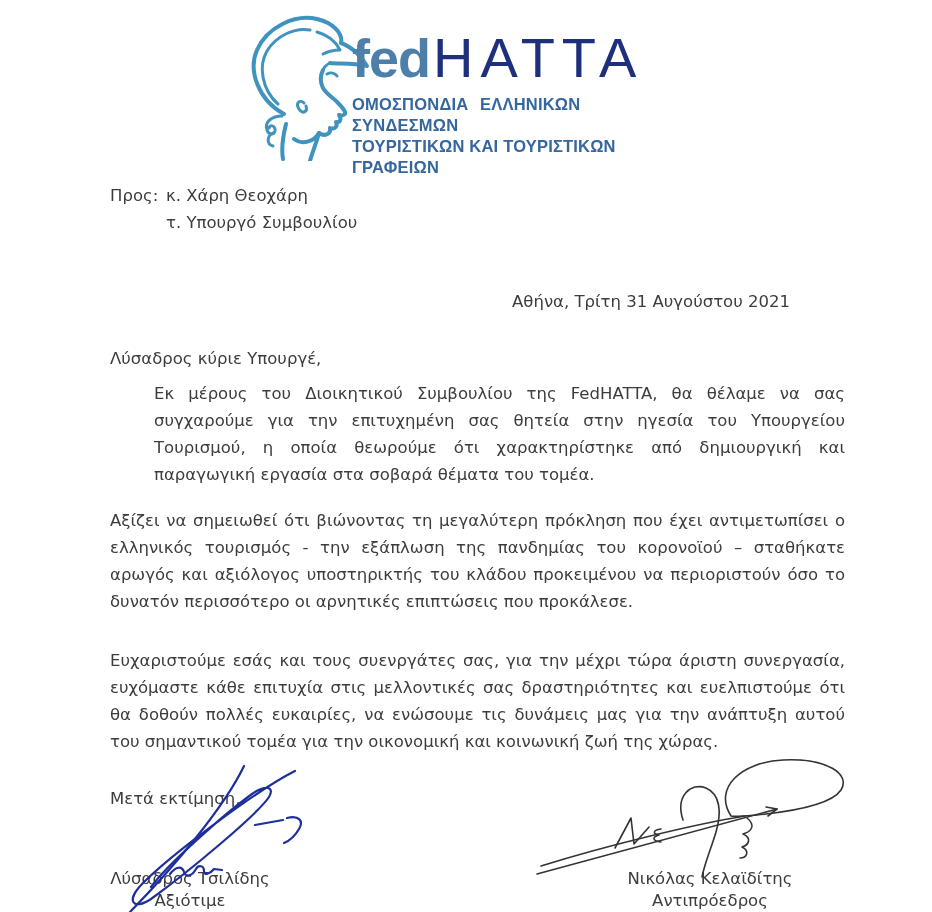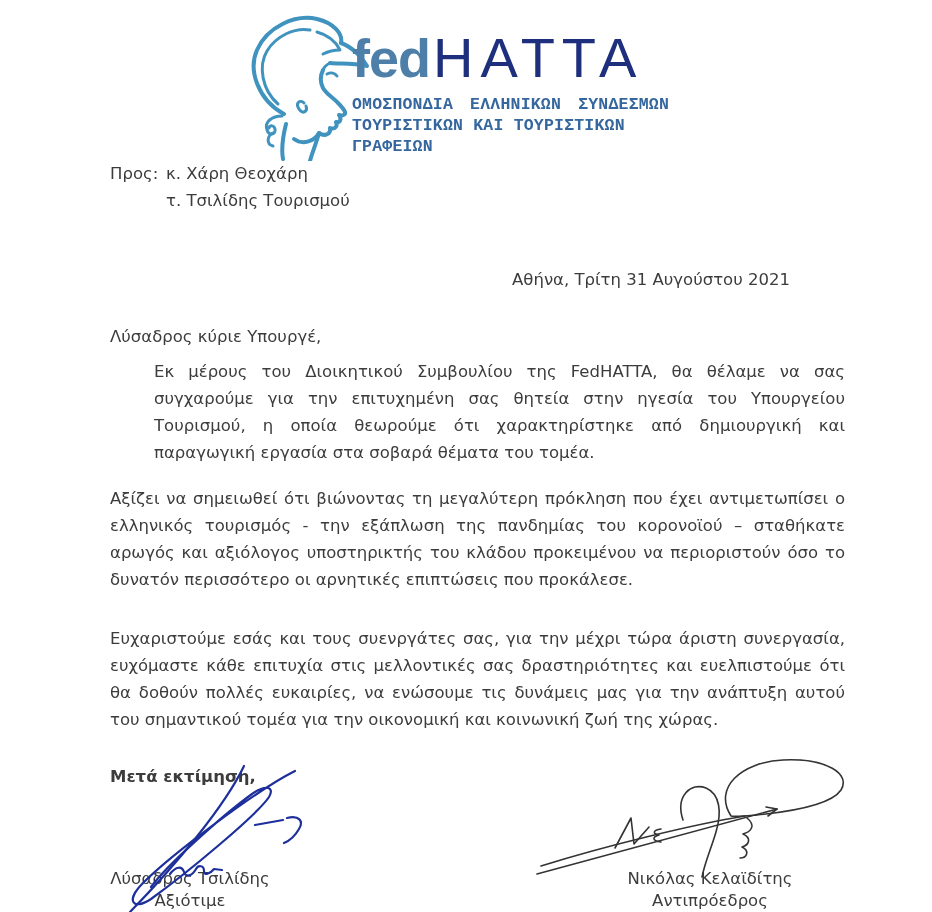--- a/index.html
+++ b/index.html
@@ -13,36 +13,36 @@
   }
   .page { position:relative; width:932px; height:684px; }
 
   
   .athena { position:absolute; left:240px; top:6px; width:130px; height:155px; }
   .logo-text { position:absolute; left:352px; top:30px; width:345px;
     font-family:"Liberation Sans",sans-serif; }
   .wordmark { white-space:nowrap; line-height:1; }
   .wordmark .fed  { font-weight:bold; font-size:54px; color:#4d7fa9; letter-spacing:-1px; }
   .wordmark .hatta{ font-weight:normal; font-size:56px; color:#1e2f7d; letter-spacing:7px; margin-left:3px; }
-  .logo-sub { font-weight:bold; font-size:16.5px; line-height:21px; color:#35679e; letter-spacing:0.2px;font-family:Liberation Mono, monospace; }
+  .logo-sub { font-weight:bold; font-size:16.5px; line-height:21px; color:#35679e; letter-spacing:0.2px; }
   .logo-sub.first { margin-top:8px; word-spacing:7px; }
 
   
   .content { position:absolute; left:110px; top:160px; width:735px;
     font-size:16.5px; line-height:27px; }
-  .recipient { display:flex; }
+  .recipient { display:flex; margin-top:22px; }
   .recipient .label { width:56px; flex:none; }
   .recipient .lines { }
   .date-line { margin-top:52px; text-align:right; padding-right:55px; }
   .salutation { margin-top:30px; }
   p.para { margin:0; text-align:justify; }
   p.p1 { margin-top:8px;margin-left:44px; }
   p.p2 { margin-top:19px; }
   p.p3 { margin-top:32px; }
-  .closing { margin-top:30px;font-weight:bold; }
+  .closing { margin-top:30px; }
 
   
   .sig { position:absolute; z-index:3; }
   .sig-left  { left:115px; top:761px; width:235px; height:151px; }
   .sig-right { left:535px; top:750px; width:330px; height:130px; }
   .signatory { position:absolute; text-align:center; font-size:16.5px; line-height:22px; z-index:2; }
   .signatory.left  { left:60px;  top:868px; width:260px; }
   .signatory.right { left:580px; top:868px; width:260px; }
   .signatory .name { }
   .signatory .role { }
@@ -77,21 +77,21 @@
     </div>
     <div class="logo-sub first">ΟΜΟΣΠΟΝΔΙΑ ΕΛΛΗΝΙΚΩΝ ΣΥΝΔΕΣΜΩΝ</div>
     <div class="logo-sub">ΤΟΥΡΙΣΤΙΚΩΝ ΚΑΙ ΤΟΥΡΙΣΤΙΚΩΝ ΓΡΑΦΕΙΩΝ</div>
   </div>
 
   <div class="content">
     <div class="recipient">
       <span class="label">Προς:</span>
       <span class="lines">
         <div>κ. Χάρη Θεοχάρη</div>
-        <div>τ. Τσιλίδης Τουρισμού</div>
+        <div>τ. Υπουργό Συμβουλίου</div>
       </span>
     </div>
 
     <div class="date-line">Αθήνα, Τρίτη 31 Αυγούστου 2021</div>
 
     <div class="salutation">Λύσαδρος κύριε Υπουργέ,</div>
 
     <p class="para p1">Εκ μέρους του Διοικητικού Συμβουλίου της FedHATTA, θα θέλαμε να σας συγχαρούμε για την επιτυχημένη σας θητεία στην ηγεσία του Υπουργείου Τουρισμού, η οποία θεωρούμε ότι χαρακτηρίστηκε από δημιουργική και παραγωγική εργασία στα σοβαρά θέματα του τομέα.</p>
     <p class="para p2">Αξίζει να σημειωθεί ότι βιώνοντας τη μεγαλύτερη πρόκληση που έχει αντιμετωπίσει ο ελληνικός τουρισμός - την εξάπλωση της πανδημίας του κορονοϊού – σταθήκατε αρωγός και αξιόλογος υποστηρικτής του κλάδου προκειμένου να περιοριστούν όσο το δυνατόν περισσότερο οι αρνητικές επιπτώσεις που προκάλεσε.</p>
     <p class="para p3">Ευχαριστούμε εσάς και τους συενργάτες σας, για την μέχρι τώρα άριστη συνεργασία, ευχόμαστε κάθε επιτυχία στις μελλοντικές σας δραστηριότητες και ευελπιστούμε ότι θα δοθούν πολλές ευκαιρίες, να ενώσουμε τις δυνάμεις μας για την ανάπτυξη αυτού του σημαντικού τομέα για την οικονομική και κοινωνική ζωή της χώρας.</p>

